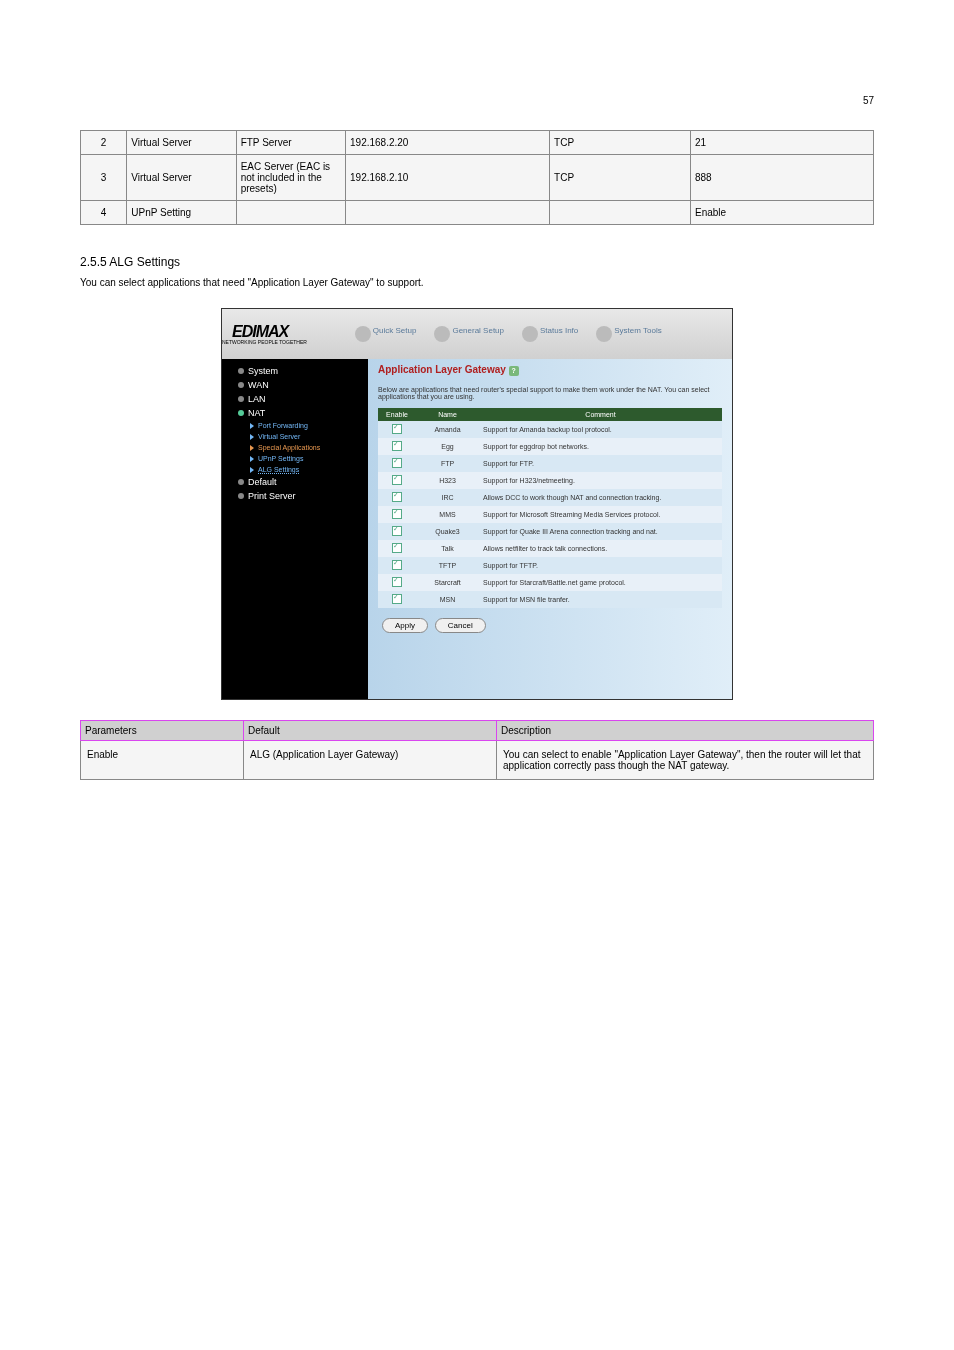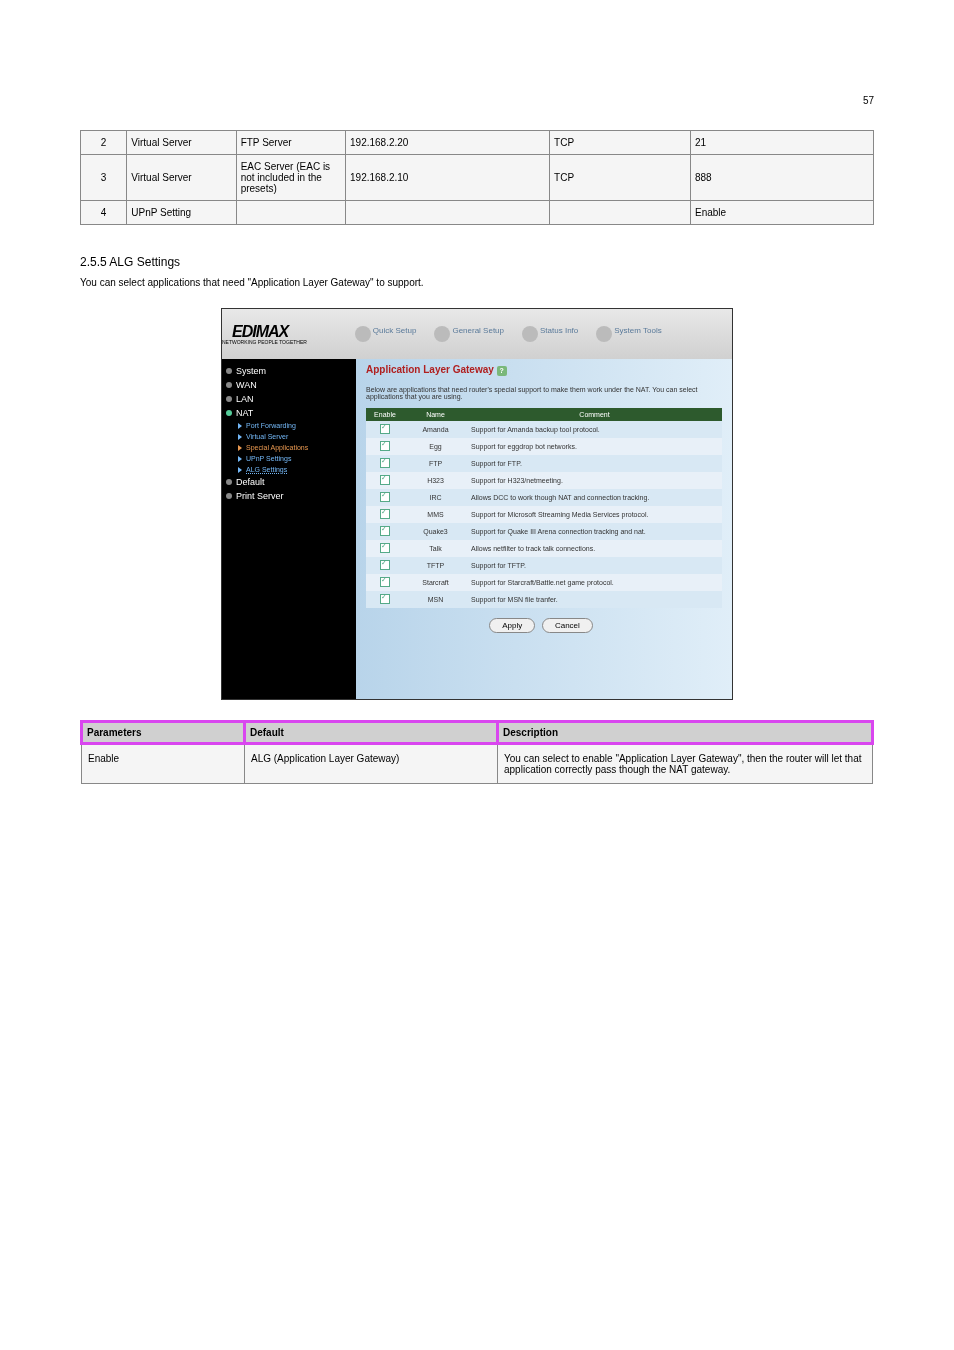--- a/index.html
+++ b/index.html
@@ -99,21 +99,21 @@
       height: 16px;
       background: #bbb;
       border-radius: 50%;
       display: inline-block;
     }
     
     .ss-sidebar {
       width: 130px;
       background: #000;
       padding-top: 55px;
-      padding-left: 4px;
+      padding-left: 16px;
     }
     .ss-nav-item {
       color: #fff;
       font-size: 9px;
       padding: 2px 0;
       display: flex;
       align-items: center;
       gap: 4px;
     }
     .ss-nav-item.sub {
@@ -206,46 +206,46 @@
     }
     .ss-checkbox::after {
       content: "✓";
       color: #5a8;
       font-size: 7px;
       position: absolute;
       top: -2px;
       left: 0;
     }
     .ss-buttons {
-      text-align: center;
+      text-align: left;
       margin-top: 10px;
       padding-right: 10px;
     }
     .ss-btn {
       display: inline-block;
       border: 1px solid #888;
       border-radius: 10px;
       padding: 2px 12px;
       font-size: 8px;
       background: #f0f0f0;
       margin-left: 4px;
     }
     
     .lower-table {
       width: 100%;
       border-collapse: collapse;
       border: 1px solid #888;
       margin-top: 10px;
     }
     .lower-table th {
-      border: 3px solid #d946ef;
+      border: 1px solid #d946ef;
       background: #d0d0d0;
       padding: 4px;
       font-size: 10px;
-      font-weight: bold;
+      font-weight: normal;
       text-align: left;
     }
     .lower-table td {
       border: 1px solid #888;
       padding: 8px 6px;
       font-size: 10px;
       vertical-align: top;
       background: #f5f5f5;
     }
     .lower-table .lc1 { width: 150px; }

